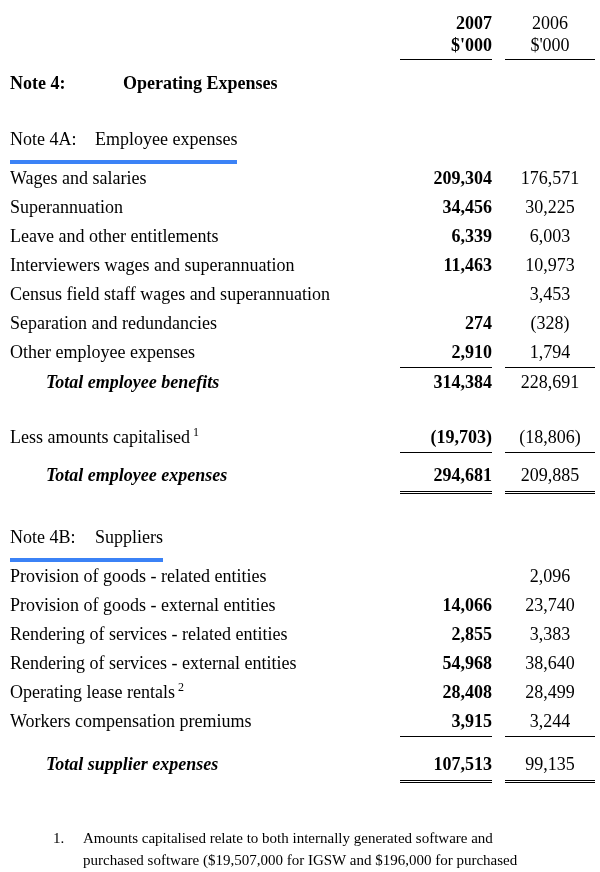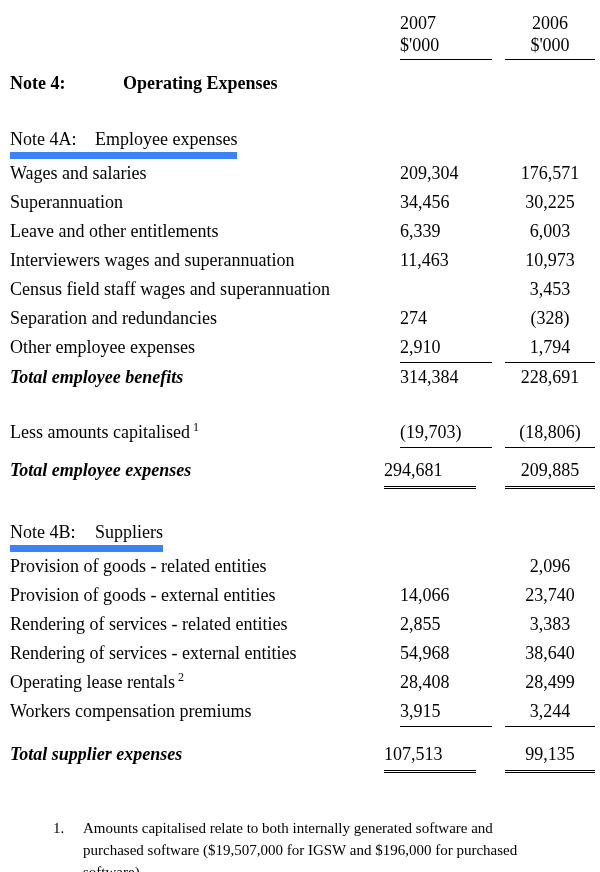--- a/index.html
+++ b/index.html
@@ -10,38 +10,38 @@
     background: #ffffff;
     color: #000000;
     font-family: "Liberation Serif", "DejaVu Serif", serif;
     font-size: 18px;
     box-sizing: border-box;
     padding: 12px 5px 0 10px;
     overflow: hidden;
   }
   .row { display: flex; align-items: baseline; line-height: 29px; }
   .lbl { flex: 1 1 auto; }
-  .v1 { width: 92px; text-align: left; font-weight: normal; }
+  .v1 { width: 92px; text-align: right; font-weight: bold; }
   .v2 { width: 90px; text-align: center; margin-left: 13px; }
   .hdr .v1, .hdr .v2 { line-height: 22px; }
   .hdr { line-height: 22px; }
   .rule { border-bottom: 1px solid #000; }
   .hdr2 .v1, .hdr2 .v2 { padding-bottom: 3px; }
   .dblrule { border-bottom: 3px double #000; }
   .note-title { margin-top: 10px; line-height: 26px; font-weight: bold; display: flex; }
   .note-title .nt-label { width: 113px; flex: none; }
   .sec-head { margin-top: 31px; line-height: 24px; }
-  .sec-head .wrap { display: inline-flex; border-bottom: 7px solid #3b82f6; padding-bottom: 1px; }
+  .sec-head .wrap { display: inline-flex; border-bottom: 4px solid #3b82f6; padding-bottom: 9px; }
   .sec-head .sh-label { width: 85px; flex: none; }
-  .total-lbl { font-weight: bold; font-style: italic; }
+  .total-lbl { font-weight: bold; font-style: italic; margin-left: 36px; }
   sup.fnref { font-size: 12px; line-height: 0; vertical-align: super; margin-left: 3px; }
   .spacer-a { height: 26px; }
   .spacer-b { height: 7px; }
   .spacer-c { height: 12px; }
-  .totalrow { line-height: 31px; gap: 16px; }
+  .totalrow { line-height: 31px; }
   .footnotes { margin-top: 44px; font-size: 15px; line-height: 22px; padding-left: 43px; }
   .fn { display: flex; margin-bottom: 15px; }
   .fn-num { width: 30px; flex: none; }
   .fn-text { width: 468px; }
 </style>
 </head>
 <body>
 
 <div class="page">
 

